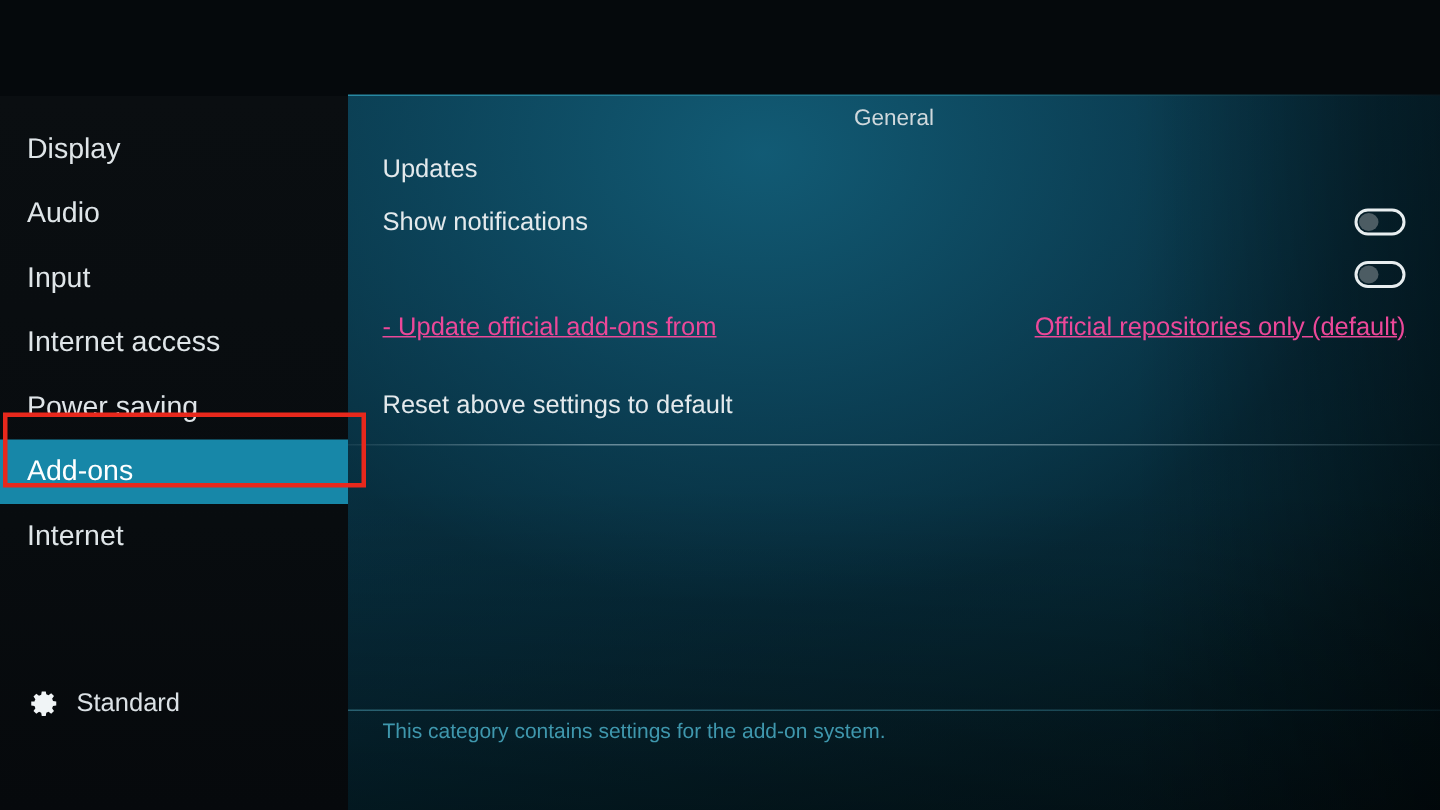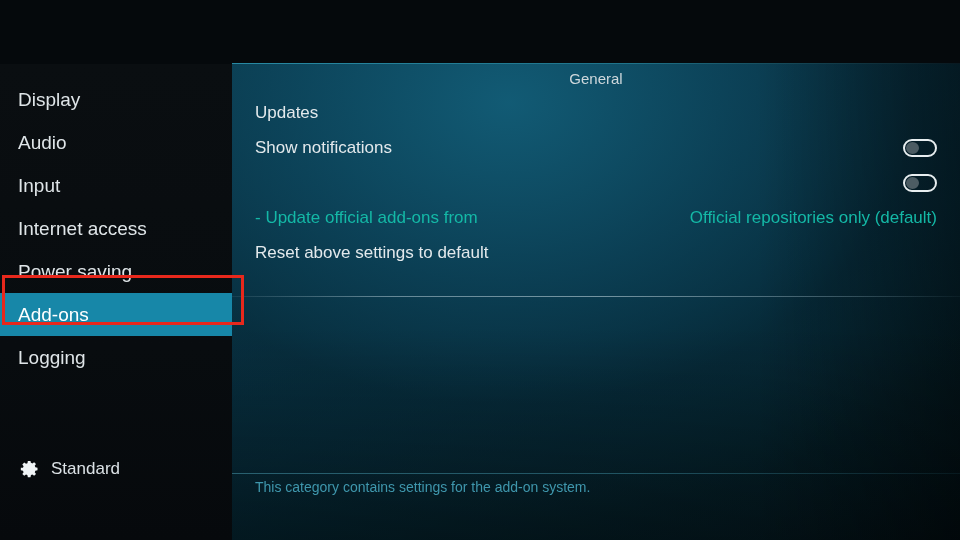--- a/index.html
+++ b/index.html
@@ -99,21 +99,21 @@
     text-align: center; font-size: 15px; color: #cfd8dc; font-weight: 400;
   }
 
   .row {
     position: absolute; left: 0; width: 728px; height: 35px;
     display: flex; align-items: center;
     padding: 0 23px 0 23px;
   }
   .row .label { font-size: 17px; color: #e3e9ec; flex: 0 0 auto; }
   .row .value { font-size: 17px; color: #e3e9ec; margin-left: auto; }
-  .row.disabled .label, .row.disabled .value { color: #14b8a6; }
+  .row.disabled .label, .row.disabled .value { color: #ec4899; text-decoration: underline; }
 
   .sep {
     position: absolute; left: 0; width: 728px; height: 1px;
   }
   #sep-reset {
     top: 232px;
     background: linear-gradient(to right, rgba(150,178,188,0.10) 0%, rgba(176,200,210,0.55) 22%, rgba(186,208,216,0.6) 50%, rgba(140,170,182,0.4) 82%, rgba(60,90,100,0.12) 100%);
   }
   #sep-footer {
     top: 409px;
@@ -172,21 +172,21 @@
       <div class="side-item">
         <span>Internet access</span>
       </div>
       <div class="side-item">
         <span>Power saving</span>
       </div>
       <div class="side-item selected">
         <span>Add-ons</span>
       </div>
       <div class="side-item">
-        <span>Logging</span>
+        <span>Internet</span>
       </div>
     </div>
 
     <div id="profile">
       <svg id="profile-icon" viewBox="0 0 24 24">
         <path fill="#f0f4f6" d="M12 8.4a3.6 3.6 0 1 0 0 7.2 3.6 3.6 0 0 0 0-7.2zm0 5.4a1.8 1.8 0 1 1 0-3.6 1.8 1.8 0 0 1 0 3.6z"></path>
         <path fill="#f0f4f6" d="M21 13.6v-3.2l-2.6-.45a6.9 6.9 0 0 0-.72-1.74l1.52-2.16-2.26-2.26-2.16 1.52a6.9 6.9 0 0 0-1.74-.72L12.6 2.4H9.4l-.45 2.6c-.62.17-1.2.41-1.74.72L5.05 4.2 2.79 6.46 4.31 8.62c-.31.54-.55 1.12-.72 1.74L1 10.4v3.2l2.6.45c.17.62.41 1.2.72 1.74L2.79 17.95l2.26 2.26 2.16-1.52c.54.31 1.12.55 1.74.72l.45 2.6h3.2l.45-2.6c.62-.17 1.2-.41 1.74-.72l2.16 1.52 2.26-2.26-1.52-2.16c.31-.54.55-1.12.72-1.74L21 13.6z"></path>
       </svg>
       <span id="profile-label">Standard</span>
     </div>
@@ -213,21 +213,21 @@
       </span>
     </div>
 
     <div class="row disabled" style="top:136px;">
       <span class="label">- Update official add-ons from</span>
       <span class="value">Official repositories only (default)</span>
     </div>
 
     <div class="sep" id="sep-reset"></div>
 
-    <div class="row" style="top:171px;">
+    <div class="row" style="top:188px;">
       <span class="label">Reset above settings to default</span>
     </div>
 
     <div class="sep" id="sep-footer"></div>
 
     <div id="footer-note">This category contains settings for the add-on system.</div>
   </div>
 
   <div id="header-rule"></div>
 

